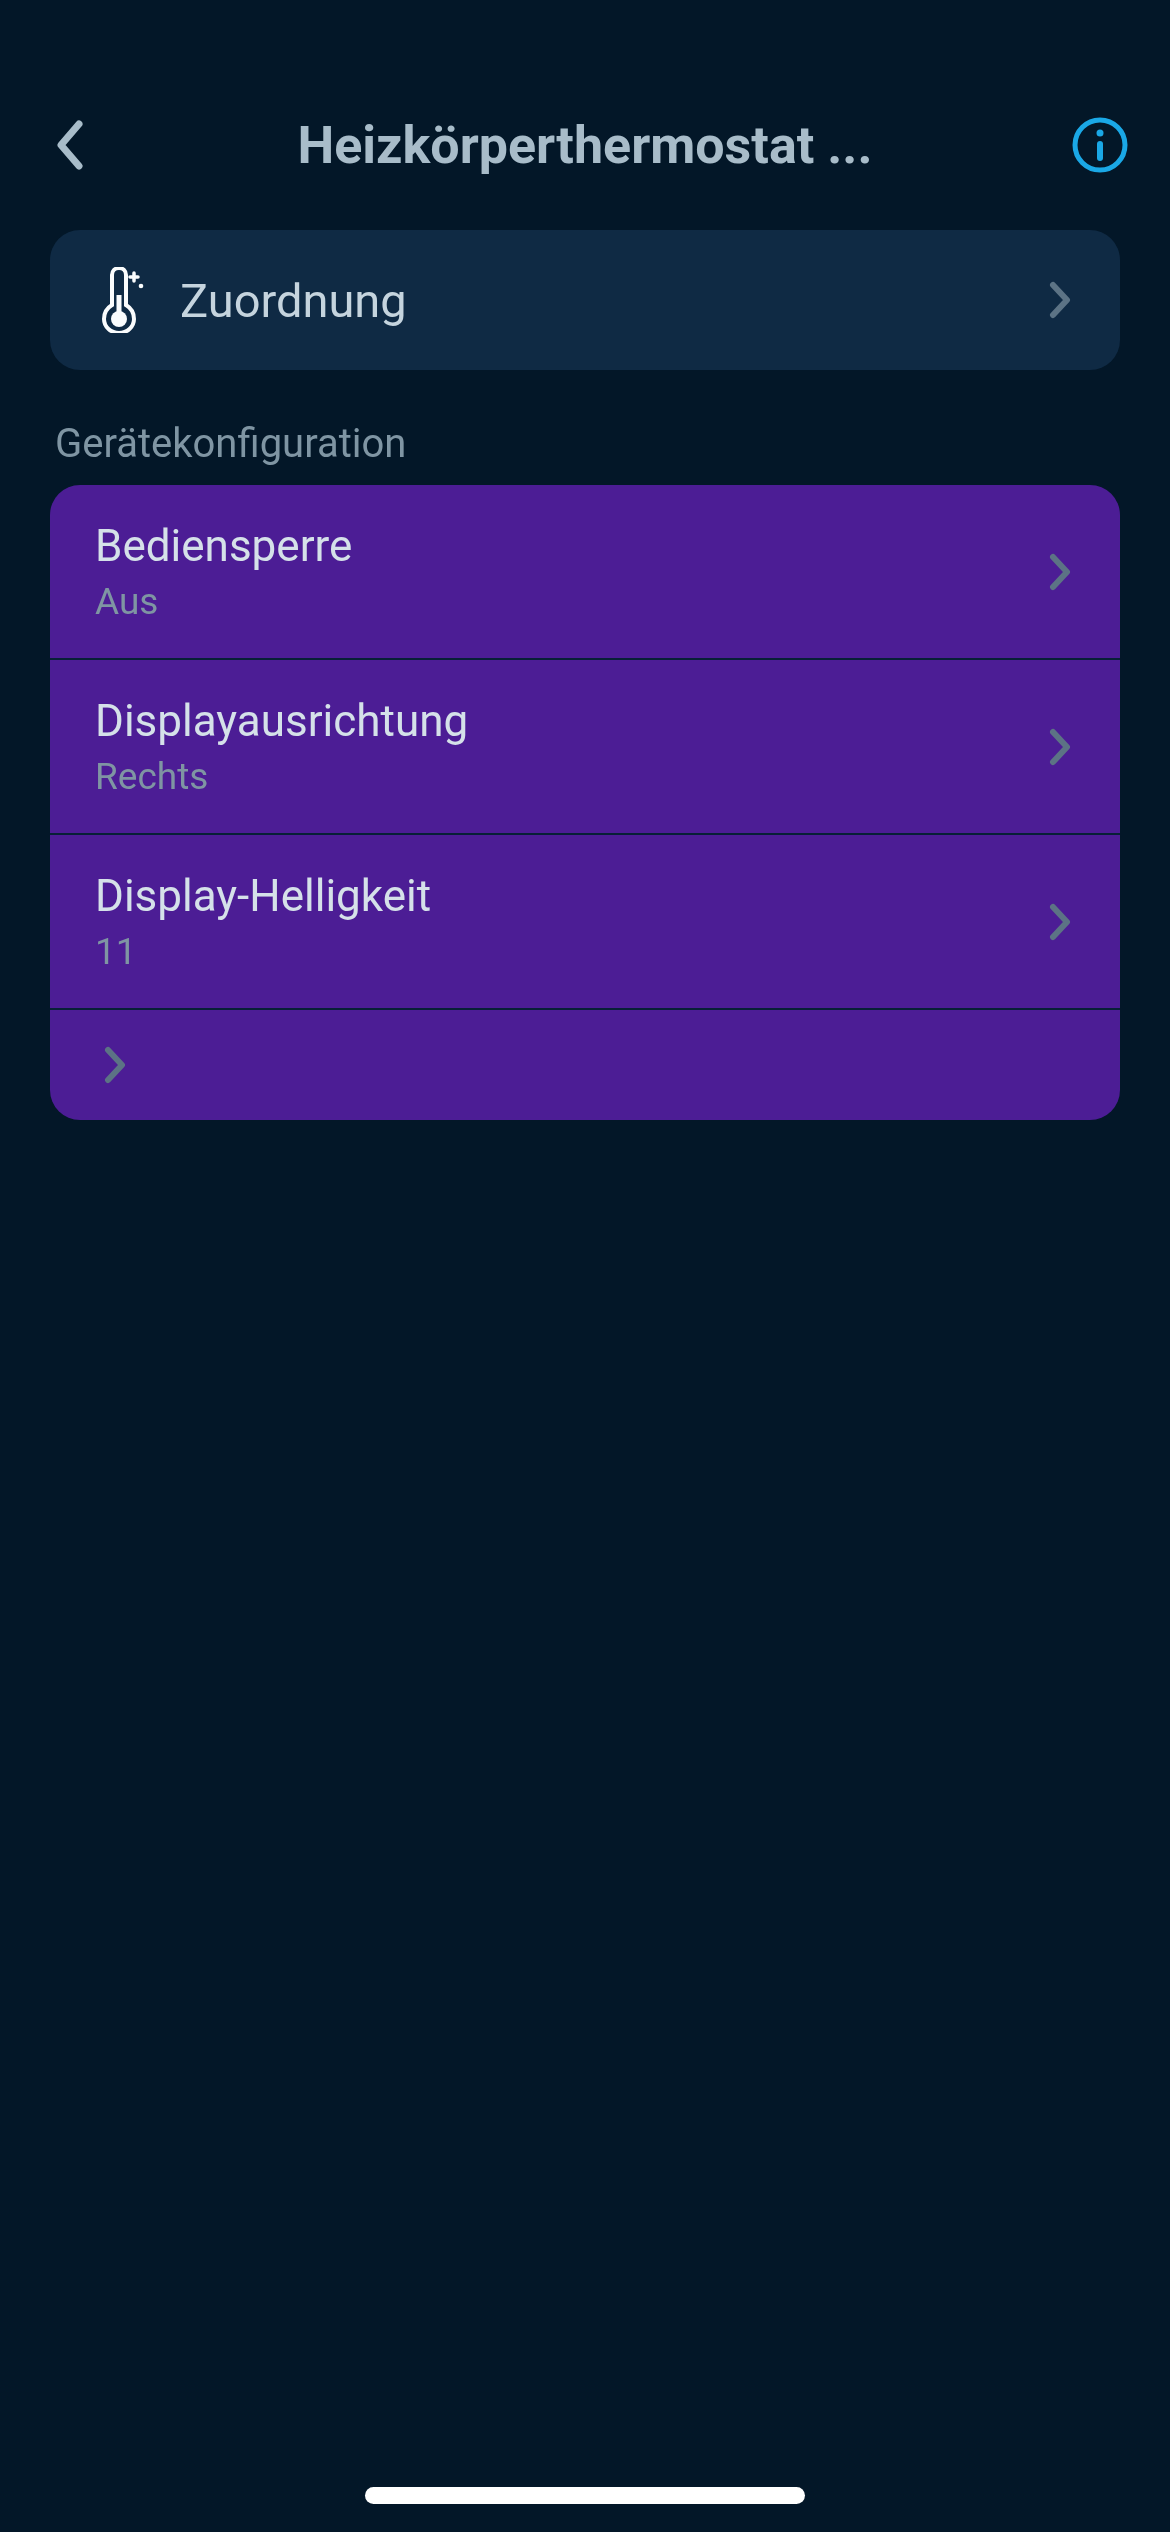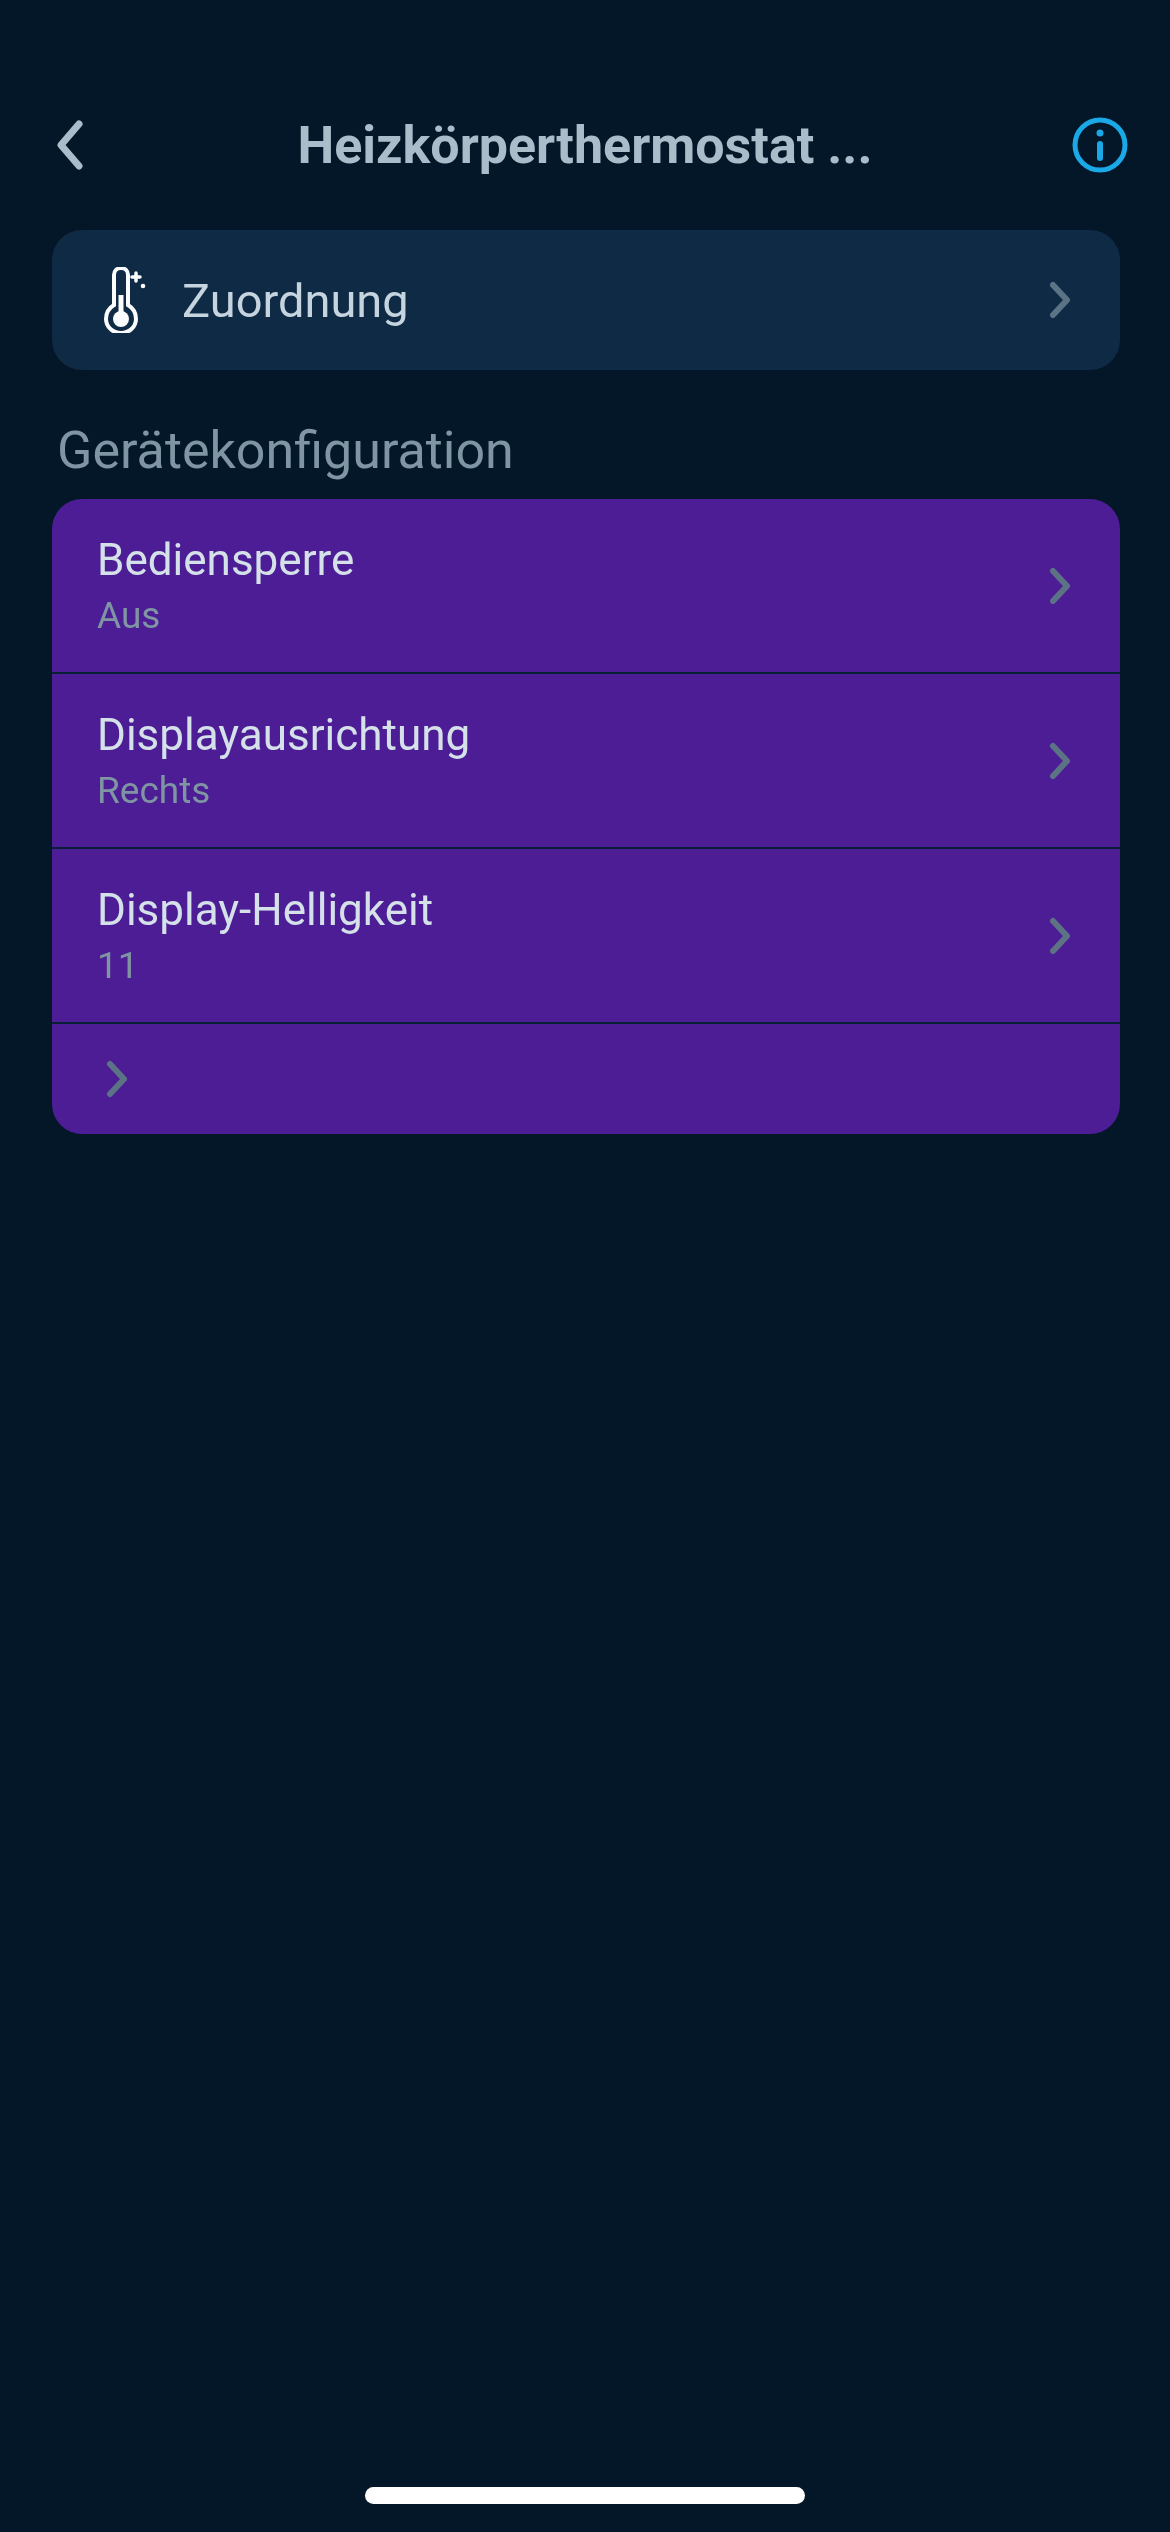--- a/index.html
+++ b/index.html
@@ -44,22 +44,21 @@
     }
     .info-btn {
       width: 60px;
       height: 60px;
       display: flex;
       align-items: center;
       justify-content: center;
       flex-shrink: 0;
     }
     .content {
-      padding: 30px 50px 0 28px;
-      margin-left: 24px;
+      padding: 30px 50px 0 50px;
     }
     .top-card {
       background-color: #0f2a44;
       border-radius: 30px;
       padding: 40px 40px;
       display: flex;
       align-items: center;
       gap: 30px;
     }
     .top-card-icon {
@@ -72,21 +71,21 @@
     }
     .top-card-label {
       flex: 1;
       font-size: 47px;
       font-weight: 400;
       color: #c5d4de;
     }
     .section-header {
       margin-top: 50px;
       margin-bottom: 18px;
-      font-size: 52px;
+      font-size: 40px;
       color: #7f95a3;
       font-weight: 400;
       padding-left: 5px;
     }
     .card-group {
       background-color: #4c1d95;
       border-radius: 30px;
       overflow: hidden;
     }
     .list-row {

